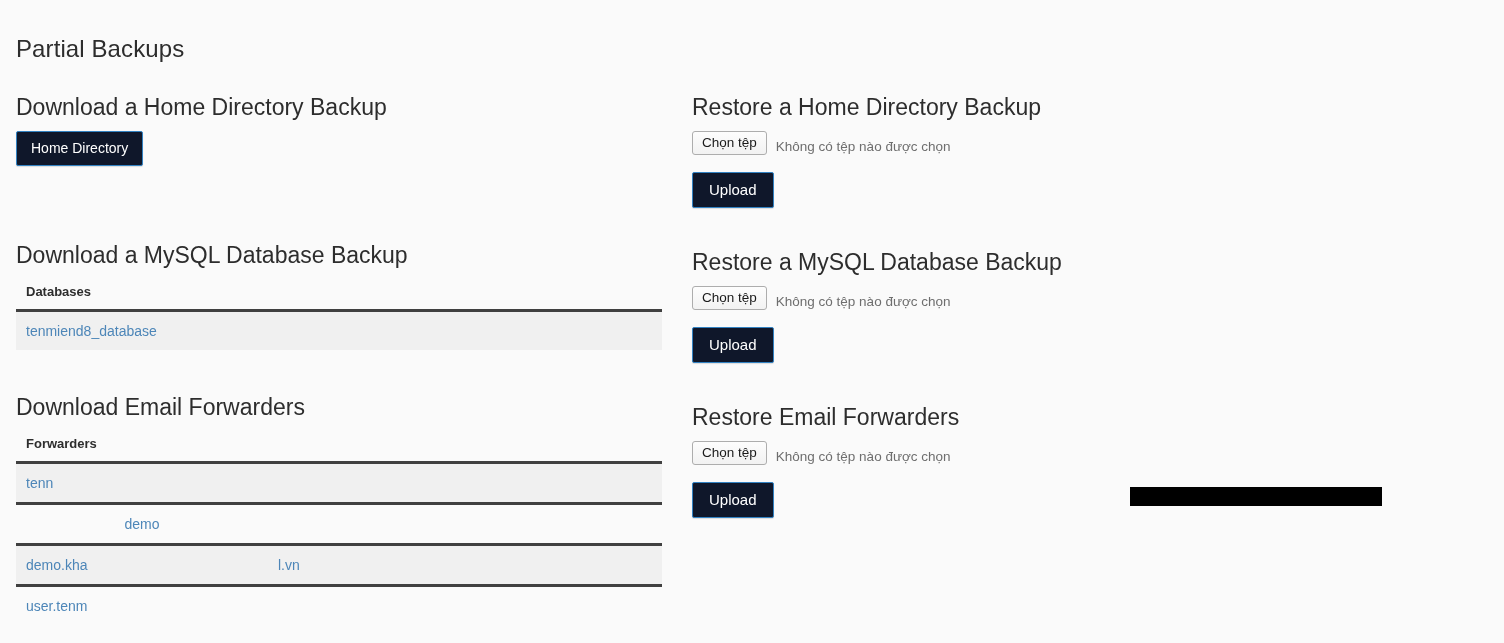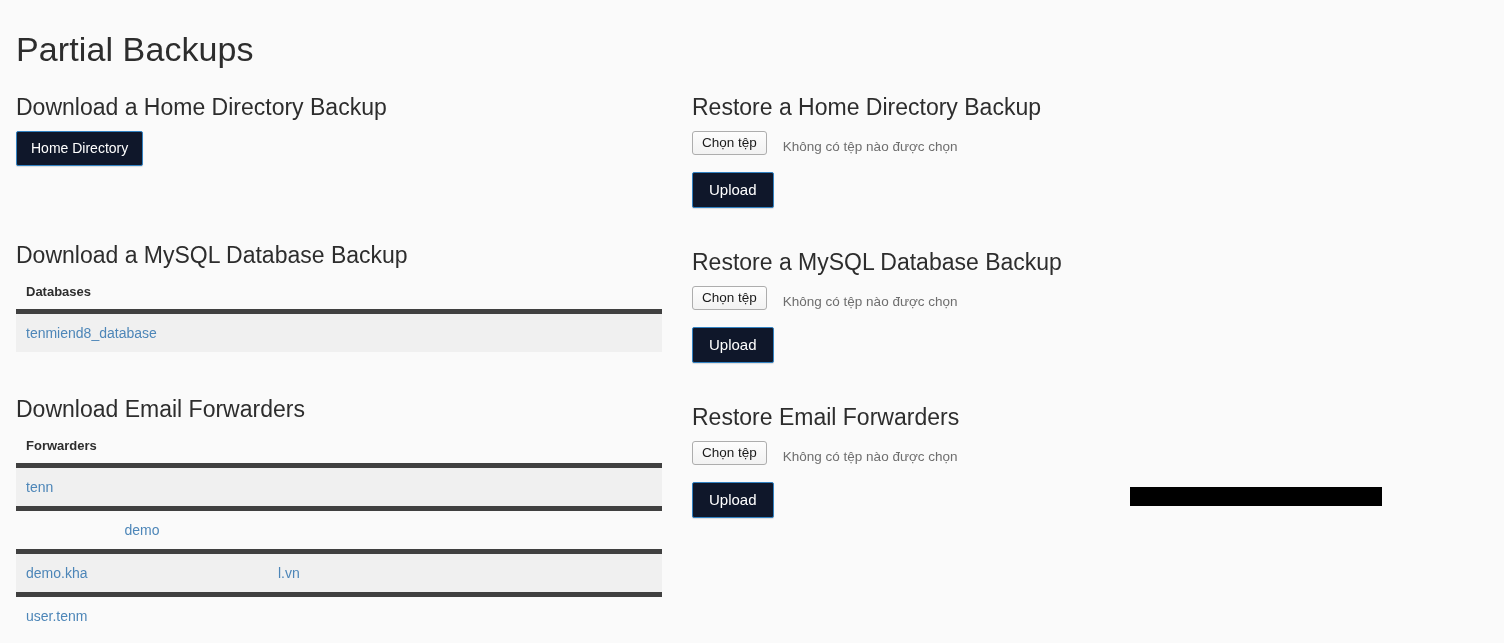--- a/index.html
+++ b/index.html
@@ -20,21 +20,21 @@
     width: 1504px;
     height: 643px;
     background: #fafafa;
   }
 
   
   .page-title {
     position: absolute;
     left: 16px;
     top: 30px;
-    font-size: 34px;
+    font-size: 24px;
     font-weight: 400;
     line-height: 38px;
     color: #2d2d2d;
     letter-spacing: 0.1px;
     white-space: nowrap;
   }
 
   
   .col-left {
     position: absolute;
@@ -96,21 +96,21 @@
     background: linear-gradient(#fdfdfd, #f2f2f2);
     border-radius: 3px;
     padding: 2px 9px 3px 9px;
     font-size: 13.5px;
     line-height: 17px;
     color: #1a1a1a;
     font-family: "Liberation Sans", sans-serif;
     cursor: pointer;
   }
   .file-name {
-    margin-left: 16px;
+    margin-left: 9px;
     color: #6e6e6e;
     font-size: 13.5px;
   }
 
   
   .data-table {
     width: 646px;
     border-collapse: collapse;
     font-size: 14px;
   }
@@ -119,21 +119,21 @@
     font-size: 13px;
     font-weight: bold;
     color: #2d2d2d;
     padding: 5px 10px 10px 10px;
     border-bottom: 2px solid #333333;
     background: transparent;
   }
   .data-table td {
     padding: 11px 10px 11px 10px;
     color: #4d86b8;
-    border-top: 5px solid #404040;
+    border-top: 3px solid #404040;
     font-size: 14px;
     line-height: 16px;
     vertical-align: middle;
   }
   .data-table tbody tr:nth-child(odd) { background: #f0f0f0; }
   .data-table tbody tr:nth-child(even) { background: #fafafa; }
   .data-table td a,
   .cell-link {
     color: #4d86b8;
     text-decoration: none;

